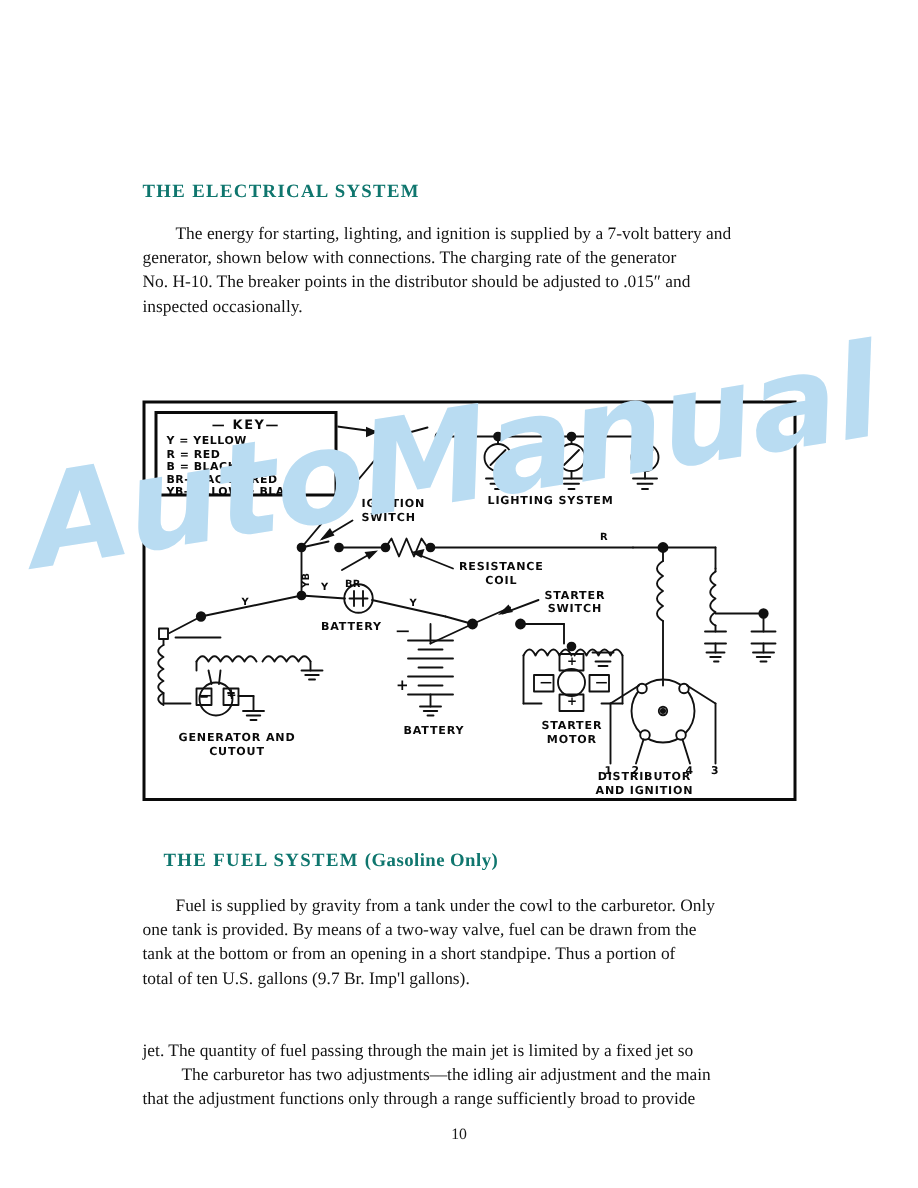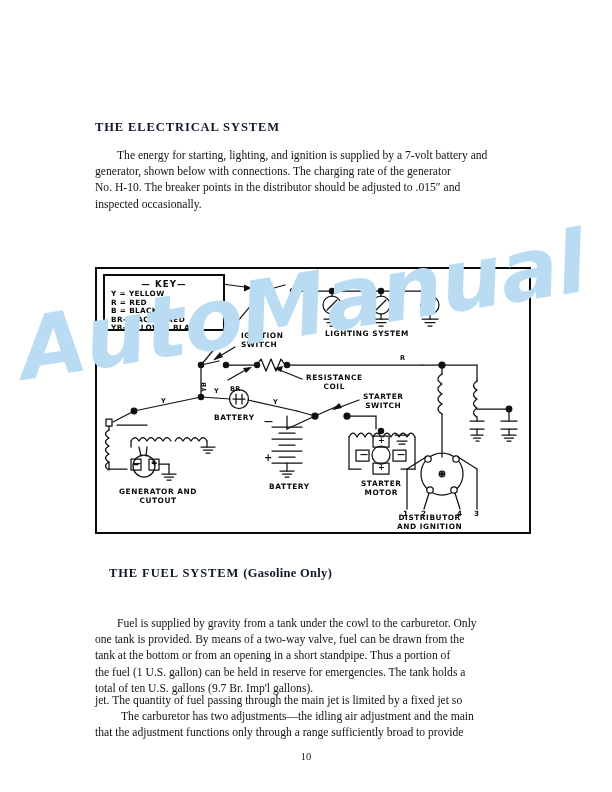--- a/index.html
+++ b/index.html
@@ -13,21 +13,21 @@
   }
   .page{position:absolute;left:0;top:0;width:612px;height:792px;}
 
   
   .heading{
     position:absolute;
     font-family:"Liberation Serif", serif;
     font-weight:bold;
     font-size:12.5px;
     letter-spacing:.9px;
-    color:#0f172a;
+    color:#0f766e;
     white-space:nowrap;
   }
   .heading .suffix{letter-spacing:.3px;}
   .para{
     position:absolute;
     font-size:11.6px;
     line-height:16.2px;
     text-align:justify;
     color:#131313;
   }
@@ -440,33 +440,30 @@
     </div>
   </div>
 
   <div class="watermark">AutoManual</div>
 
   <div class="heading" style="left:109px;top:566px;">
     <span>THE FUEL SYSTEM</span>
     <span class="suffix">(Gasoline Only)</span>
   </div>
 
-  <div class="para" style="left:95px;top:596px;width:432px;margin-top:20px;">
+  <div class="para" style="left:95px;top:596px;width:432px;">
     <div class="j" style="padding-left:22px;">
         <span>Fuel is supplied by gravity from a tank under the cowl to the carburetor. Only</span>
       </div>
     <div class="j">
         <span>one tank is provided. By means of a two-way valve, fuel can be drawn from the</span>
       </div>
     <div class="j">
         <span>tank at the bottom or from an opening in a short standpipe. Thus a portion of</span>
       </div>
-    <div class="j">
-        <span>the fuel (1 U.S. gallon) can be held in reserve for emergencies. The tank holds a</span>
-      </div>
     <div class="l"><span>total of ten U.S. gallons (9.7 Br. Imp'l gallons).</span></div>
   </div>
 
   <div class="para" style="left:95px;top:693px;width:432px;">
     <div class="j">
         <span>jet. The quantity of fuel passing through the main jet is limited by a fixed jet so</span>
       </div>
     <div class="j" style="padding-left:26px;">
         <span>The carburetor has two adjustments—the idling air adjustment and the main</span>
       </div>

